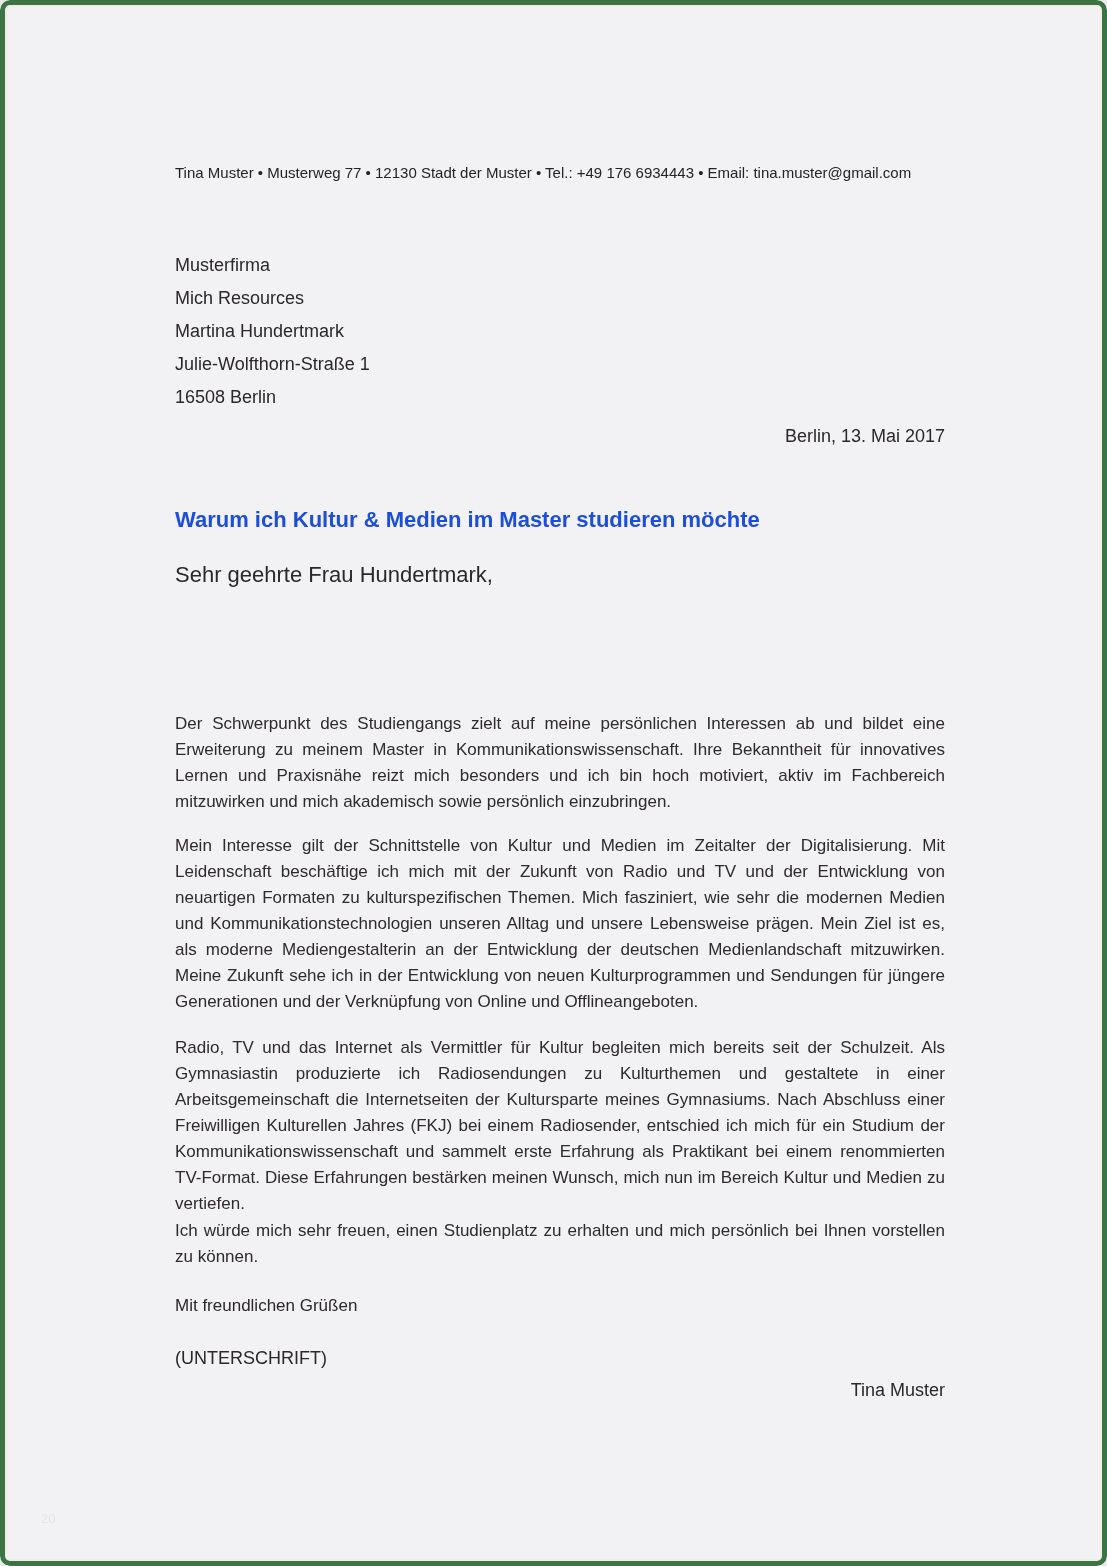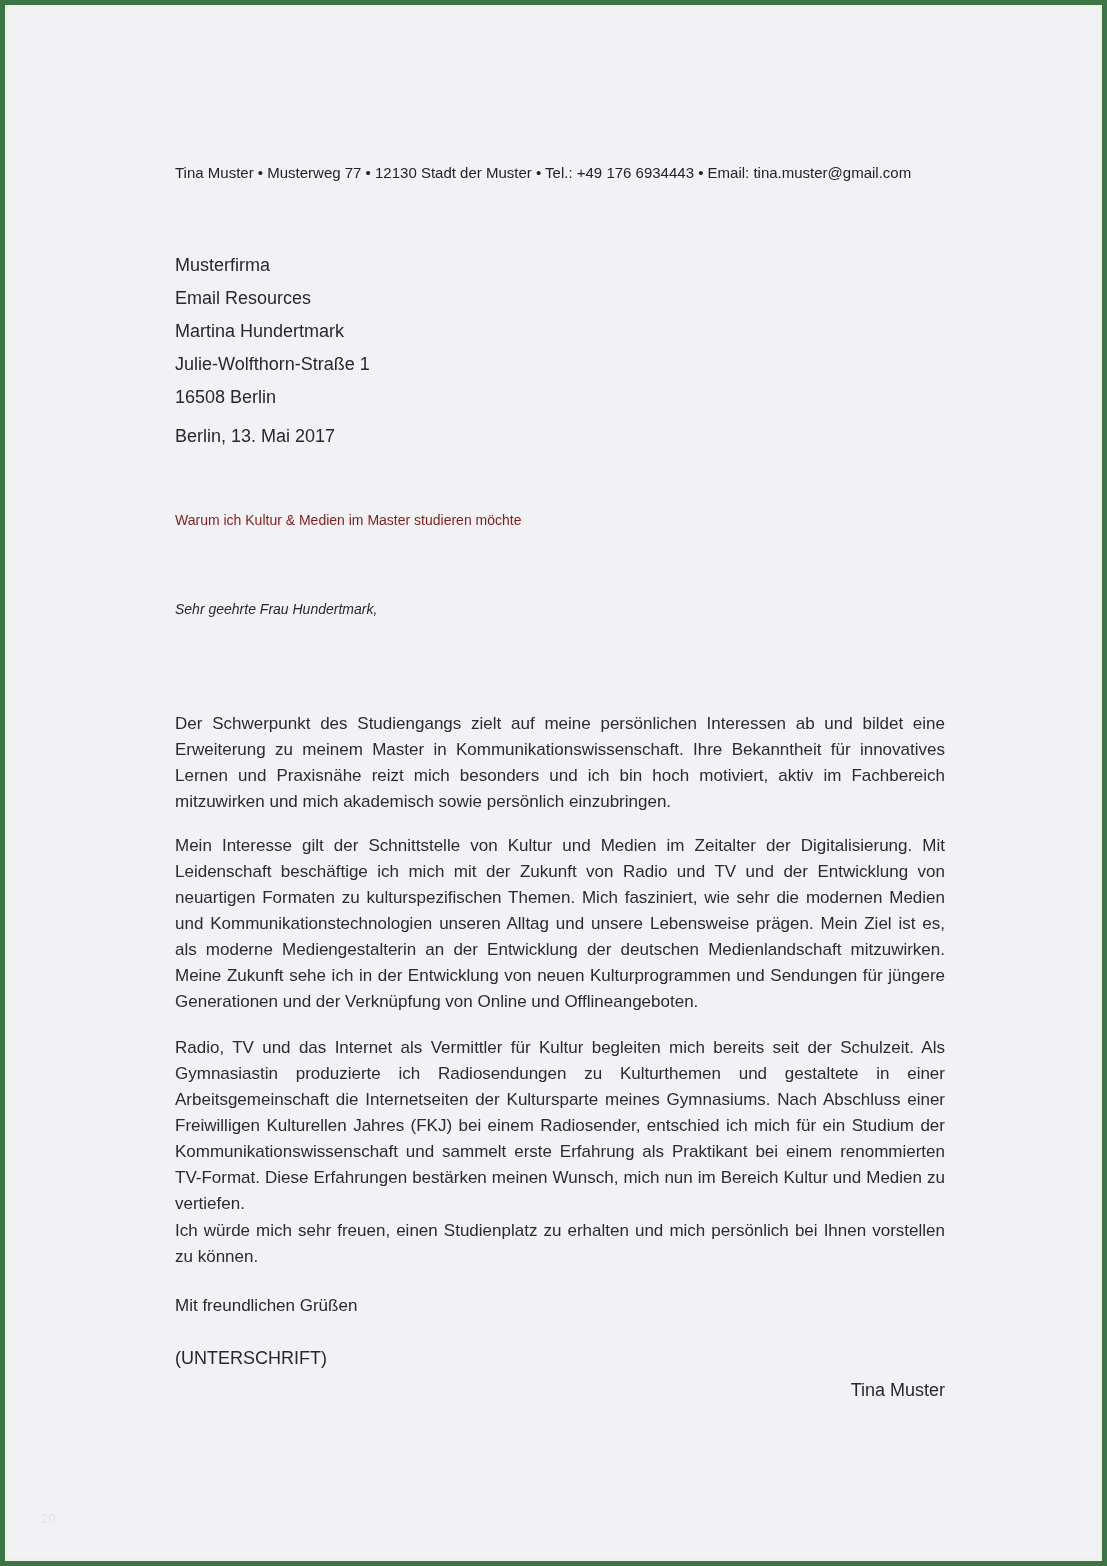--- a/index.html
+++ b/index.html
@@ -1,15 +1,15 @@
 <!DOCTYPE html>
 <html><head>
 <meta charset="utf-8">
 <style>
-  * { margin: 0; padding: 0; box-sizing: border-box; }
+  * { margin: 0; padding: 0; box-sizing: border-box; border-radius: 10px; }
   html, body { background: #e9e9e9; }
   .page {
     position: relative;
     width: 1107px;
     height: 1566px;
     background: #f2f1f4;
     border: 5px solid #3c7446;
     box-shadow: inset 0 0 0 2px #f0efe6;
     font-family: "Liberation Sans", sans-serif;
     color: #2b272b;
@@ -22,30 +22,30 @@
     line-height: 20px;
     color: #262226;
     white-space: nowrap;
   }
   .recipient { top: 244px; font-size: 18px; }
   .recipient .line { line-height: 33px; }
   .date-line {
     top: 419px;
     font-size: 18px;
     line-height: 24px;
-    text-align: left;
+    text-align: right;
   }
   .subject {
     top: 503px;
-    font-size: 14px;
+    font-size: 22px;
     line-height: 24px;
-    font-weight: normal;
-    color: #7f1d1d;
+    font-weight: bold;
+    color: #1d4ed8;
   }
-  .salutation { top: 592px; font-size: 14px; line-height: 24px; font-style: italic; }
+  .salutation { top: 558px; font-size: 22px; line-height: 24px; }
   .para {
     font-size: 17px;
     line-height: 26px;
     text-align: justify;
     hyphens: none;
     color: #2e2a2e;
   }
   .p1 { top: 608px; }
   .p2 { top: 706px; }
   .p3 { top: 828px; }
@@ -64,21 +64,21 @@
 </style>
 </head>
 <body>
 
 <div class="page">
 
   <div class="block sender-line">Tina Muster • Musterweg 77 • 12130 Stadt der Muster • Tel.: +49 176 6934443 • Email: tina.muster@gmail.com</div>
 
   <div class="block recipient">
     <div class="line">Musterfirma</div>
-    <div class="line">Email Resources</div>
+    <div class="line">Mich Resources</div>
     <div class="line">Martina Hundertmark</div>
     <div class="line">Julie-Wolfthorn-Straße 1</div>
     <div class="line">16508 Berlin</div>
   </div>
 
   <div class="block date-line">Berlin, 13. Mai 2017</div>
 
   <div class="block subject">Warum ich Kultur &amp; Medien im Master studieren möchte</div>
 
   <div class="block salutation">Sehr geehrte Frau Hundertmark,</div>

